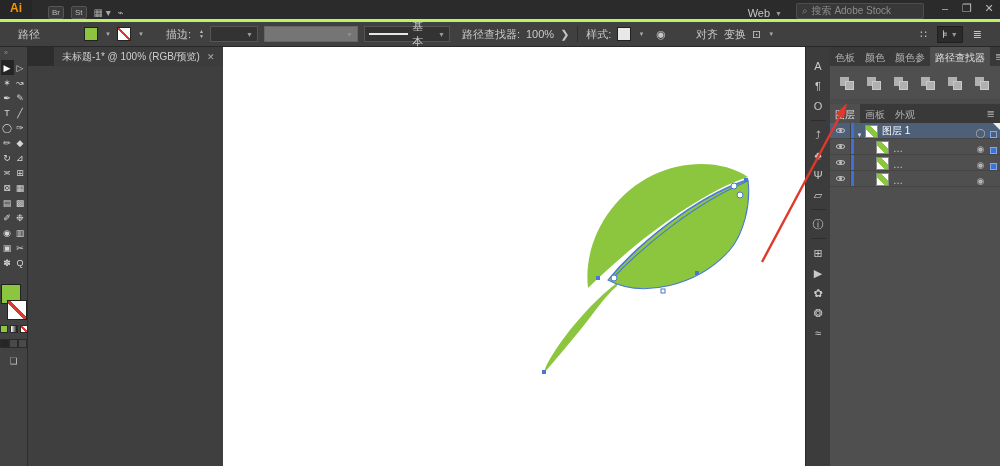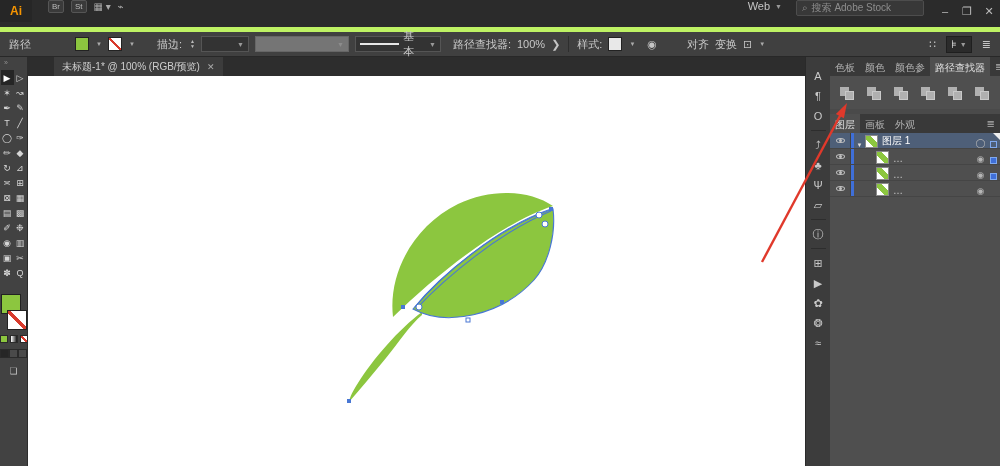--- a/index.html
+++ b/index.html
@@ -1,35 +1,35 @@
 <!DOCTYPE html>
 <html><head>
 <meta charset="utf-8">
 <style>
   *{box-sizing:border-box;margin:0;padding:0}
   html,body{width:1000px;height:466px;overflow:hidden}
   body{font-family:"Liberation Sans","DejaVu Sans",sans-serif;background:#3f3f3f;color:#c9c9c9;font-size:11px;position:relative}
 
   
-  .titlebar{height:32px;background:#2b2b2b;display:flex;align-items:flex-start;border-bottom:5px solid #bef264}
+  .titlebar{height:22px;background:#2b2b2b;display:flex;align-items:flex-end;border-bottom:3px solid #bef264}
   .logo{width:32px;height:22px;background:#262626;color:#f79500;font-weight:bold;font-size:12px;display:flex;align-items:center;justify-content:center}
   .menus{display:flex;margin-left:8px}
   .menu-item{padding:3px 9px;color:#cfcfcf;font-size:11px;white-space:nowrap}
   .quick{display:flex;gap:7px;margin-left:16px;align-items:center}
   .qicon{background:#3a3a3a;border:1px solid #555;border-radius:2px;font-size:8px;padding:1px 3px;color:#bbb}
   .qplain{color:#aaa;font-size:10px}
   .tb-spacer{flex:1}
   .workspace{display:flex;align-items:center;gap:5px;color:#c5c5c5;margin-right:14px;font-size:11px}
   .caret{font-size:7px;color:#999}
   .searchbox{display:flex;align-items:center;gap:4px;background:#383838;border:1px solid #4d4d4d;border-radius:2px;height:16px;width:128px;padding:0 5px;color:#8d8d8d;font-size:10px;margin-right:10px}
   .winbtns{display:flex}
   .winbtn{width:22px;height:22px;display:flex;align-items:center;justify-content:center;color:#bbb;font-size:11px}
 
   
-  .controlbar{height:25px;background:#404040;display:flex;align-items:center;padding:0 9px;gap:6px;border-bottom:1px solid #282828;font-size:11px}
+  .controlbar{height:25px;background:#404040;display:flex;align-items:center;padding:0 18px;gap:6px;border-bottom:1px solid #282828;font-size:11px}
   .cb-label{color:#c9c9c9;white-space:nowrap}
   .swatch{width:14px;height:14px;border:1px solid #222;position:relative;background:#fff}
   .swatch.none:after{content:"";position:absolute;inset:0;background:linear-gradient(to top right,transparent 42%,#d83a2c 42%,#d83a2c 58%,transparent 58%)}
   .mini-caret{font-size:6px;color:#aaa;margin-left:1px}
   .stepper{display:flex;flex-direction:column;font-size:5px;line-height:5px;color:#bbb;margin-left:2px}
   .field{background:#333;border:1px solid #555;height:16px;display:flex;align-items:center;padding:0 4px;gap:4px}
   .field .caret{margin-left:auto}
   .field.disabled{background:#757575;border-color:#666;color:#999}
   .strokeline{width:40px;height:2px;background:#e6e6e6}
   .cb-sep{width:1px;height:16px;background:#2e2e2e;margin:0 2px}
@@ -52,21 +52,21 @@
   .color-row{display:flex;gap:2px;margin-top:5px}
   .mini-sw{width:8px;height:8px;border:1px solid #2a2a2a;position:relative}
   .mini-sw.grad{background:linear-gradient(90deg,#fff,#111)}
   .mini-sw.none{background:#fff}
   .mini-sw.none:after{content:"";position:absolute;inset:0;background:linear-gradient(to top right,transparent 40%,#d83a2c 40%,#d83a2c 60%,transparent 60%)}
   .draw-modes{display:flex;margin-top:6px}
   .dmode{width:9px;height:9px;border:1px solid #2a2a2a;background:#4a4a4a}
   .dmode.pressed{background:#262626}
   .screen-mode{margin-top:8px;color:#c9c9c9;font-size:9px}
 
-  .center{flex:1;display:flex;flex-direction:column;min-width:0}
+  .center{flex:1;display:flex;flex-direction:row;min-width:0}
   .tabbar{height:19px;background:#2d2d2d;display:flex;align-items:stretch}
   .doc-tab{margin-left:26px;background:#3c3c3c;display:flex;align-items:center;gap:7px;padding:0 8px;font-size:10px;color:#cfcfcf;white-space:nowrap}
   .doc-close{color:#aaa;font-size:9px}
   .canvas{flex:1;background:#fff;position:relative}
   .canvas svg{position:absolute;left:0;top:0}
 
   .dock{width:25px;background:#3c3c3c;border-left:1px solid #2a2a2a;display:flex;flex-direction:column;align-items:center;padding-top:9px;flex:none}
   .dock-icon{height:20px;width:25px;display:flex;align-items:center;justify-content:center;color:#c9c9c9;font-size:11px}
   .dock-div{width:15px;height:1px;background:#2d2d2d;margin:4px 0}
 

